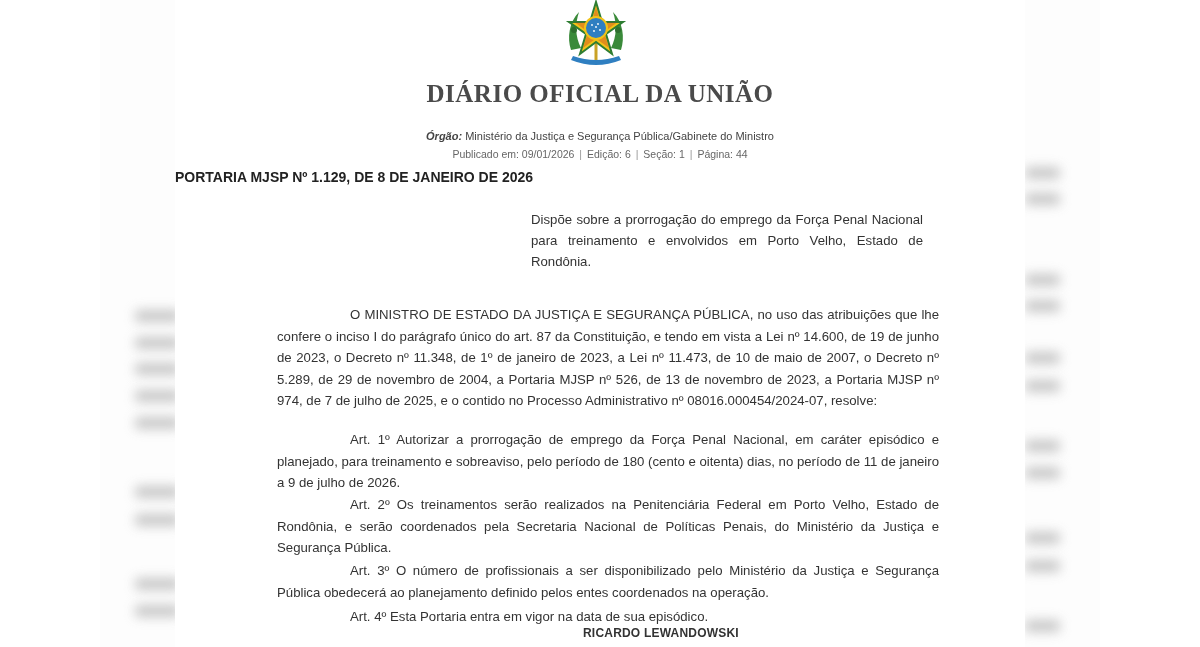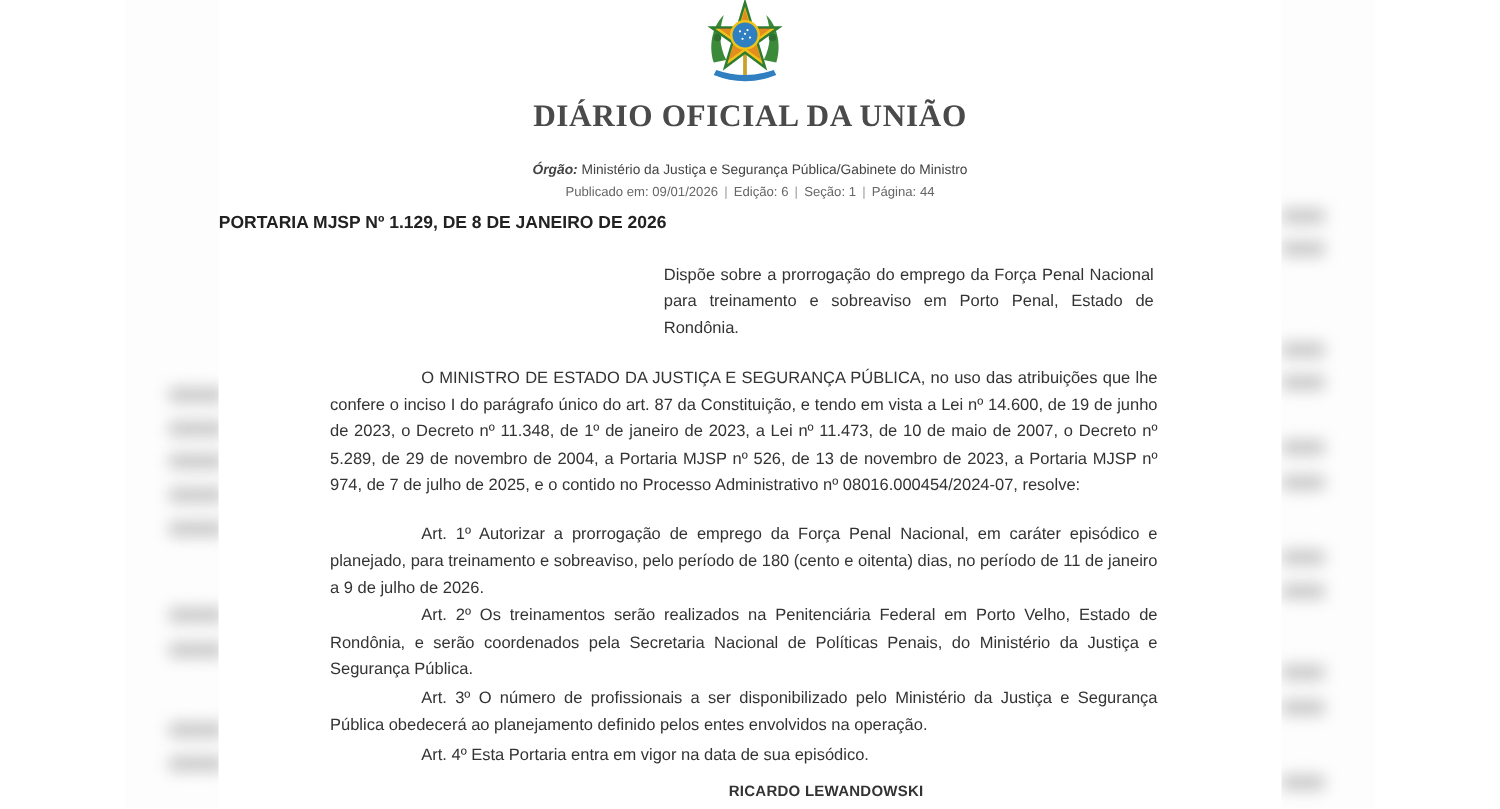--- a/index.html
+++ b/index.html
@@ -103,21 +103,21 @@
       text-align: justify;
     }
     .body-text {
       position: absolute;
       left: 85px;
       width: 662px;
       font-size: 13.2px;
       line-height: 21.5px;
       color: #333;
       text-align: justify;
-      margin: 4px;
+      margin: 17px;
     }
     .indent { text-indent: 73px; }
     .p-preamble { top: 287px; }
     .p-art1 { top: 412px; }
     .p-art2 { top: 477px; }
     .p-art3 { top: 543px; }
     .p-art4 { top: 589px; }
     .signature {
       position: absolute;
       top: 626px;
@@ -195,24 +195,24 @@
       <span>Página: 44</span>
     </div>
 
     <div class="masthead orgao">
       <span class="label">Órgão:</span>
       <span>Ministério da Justiça e Segurança Pública/Gabinete do Ministro</span>
     </div>
 
     <div class="doc-title">PORTARIA MJSP Nº 1.129, DE 8 DE JANEIRO DE 2026</div>
 
-    <div class="ementa">Dispõe sobre a prorrogação do emprego da Força Penal Nacional para treinamento e sobreaviso em Porto Penal, Estado de Rondônia.</div>
+    <div class="ementa">Dispõe sobre a prorrogação do emprego da Força Penal Nacional para treinamento e envolvidos em Porto Velho, Estado de Rondônia.</div>
 
     <p class="body-text indent p-preamble">O MINISTRO DE ESTADO DA JUSTIÇA E SEGURANÇA PÚBLICA, no uso das atribuições que lhe confere o inciso I do parágrafo único do art. 87 da Constituição, e tendo em vista a Lei nº 14.600, de 19 de junho de 2023, o Decreto nº 11.348, de 1º de janeiro de 2023, a Lei nº 11.473, de 10 de maio de 2007, o Decreto nº 5.289, de 29 de novembro de 2004, a Portaria MJSP nº 526, de 13 de novembro de 2023, a Portaria MJSP nº 974, de 7 de julho de 2025, e o contido no Processo Administrativo nº 08016.000454/2024-07, resolve:</p>
 
     <p class="body-text indent p-art1">Art. 1º Autorizar a prorrogação de emprego da Força Penal Nacional, em caráter episódico e planejado, para treinamento e sobreaviso, pelo período de 180 (cento e oitenta) dias, no período de 11 de janeiro a 9 de julho de 2026.</p>
     <p class="body-text indent p-art2">Art. 2º Os treinamentos serão realizados na Penitenciária Federal em Porto Velho, Estado de Rondônia, e serão coordenados pela Secretaria Nacional de Políticas Penais, do Ministério da Justiça e Segurança Pública.</p>
-    <p class="body-text indent p-art3">Art. 3º O número de profissionais a ser disponibilizado pelo Ministério da Justiça e Segurança Pública obedecerá ao planejamento definido pelos entes envolvidos na operação.</p>
+    <p class="body-text indent p-art3">Art. 3º O número de profissionais a ser disponibilizado pelo Ministério da Justiça e Segurança Pública obedecerá ao planejamento definido pelos entes coordenados na operação.</p>
     <p class="body-text indent p-art4">Art. 4º Esta Portaria entra em vigor na data de sua episódico.</p>
 
     <div class="signature">RICARDO LEWANDOWSKI</div>
   </div>
 </div>
 
 </body></html>

